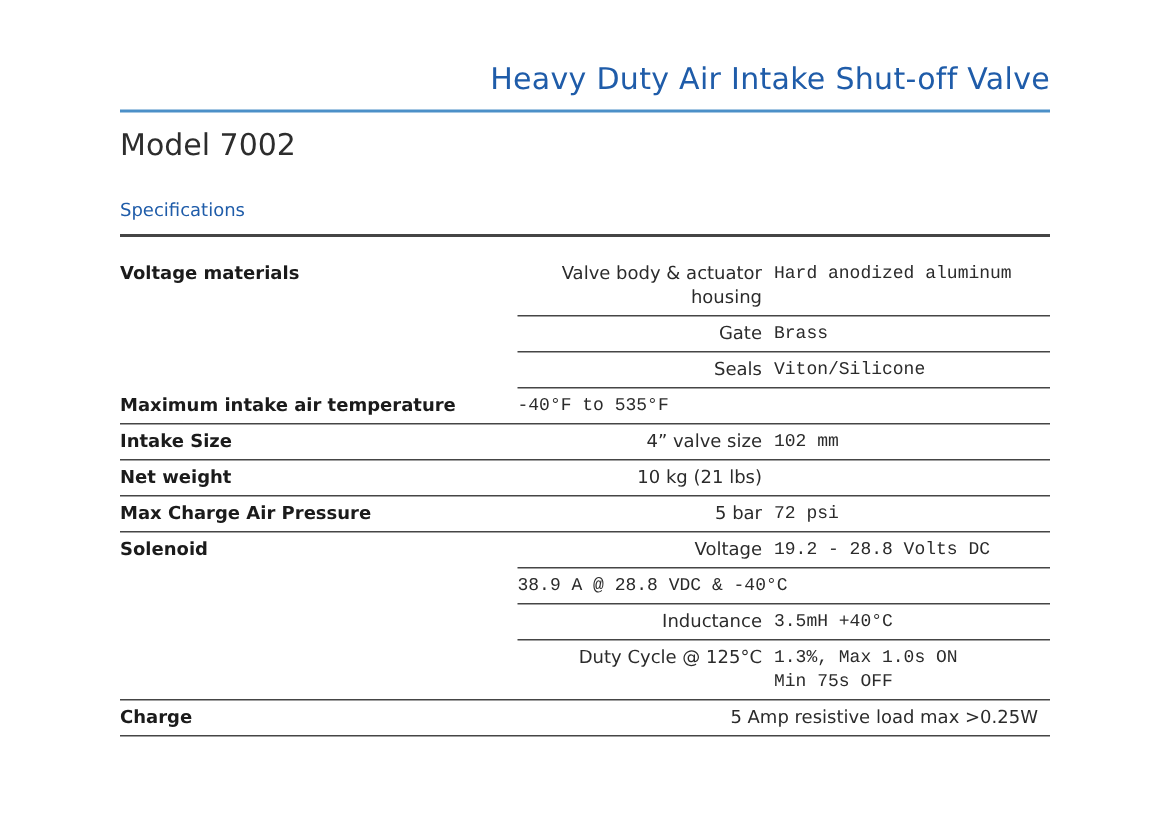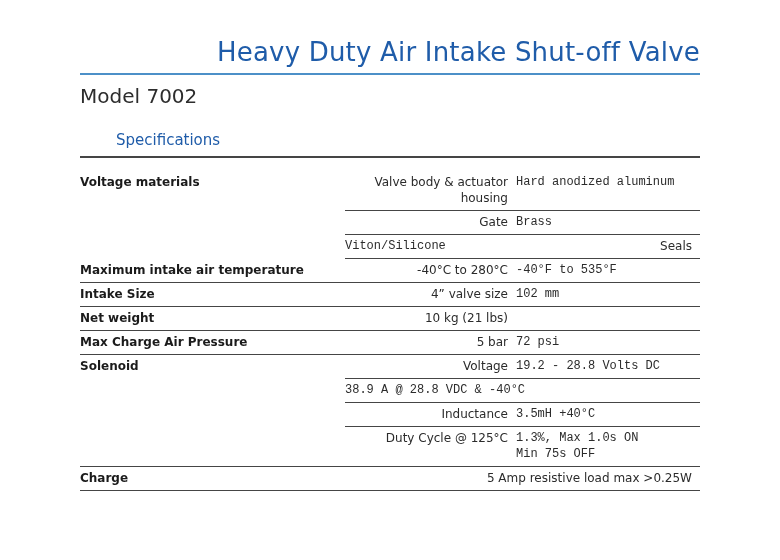--- a/index.html
+++ b/index.html
@@ -8,42 +8,41 @@
     --line:#454545;
     --text:#2b2b2b;
     --label:#1b1b1b;
   }
   *{margin:0;padding:0;box-sizing:border-box;}
   html,body{width:780px;height:560px;background:#ffffff;overflow:hidden;}
   body{font-family:"DejaVu Sans","Liberation Sans",sans-serif;color:var(--text);}
   .page{width:620px;margin-left:80px;}
   .title{
     margin-top:36px;
-    font-size:26px;
+    font-size:20px;
     line-height:32px;
     font-weight:400;
     color:var(--blue);
     text-align:right;
     letter-spacing:0.2px;
   }
   .rule-blue{height:2px;background:var(--rule-blue);margin-top:5px;}
   .model{
     margin-top:9px;
     font-size:20px;
     line-height:24px;
     color:#2d2d2d;
     text-align:left;
   }
   .section-heading{
     margin-top:22px;
-    font-size:15px;
+    font-size:12px;
     line-height:20px;
     font-weight:400;
     color:var(--blue);
-    margin-left:36px;
   }
   .rule-dark{height:2px;background:var(--line);margin-top:6px;}
   .spec-table{margin-top:13px;font-size:12px;}
   .row{display:flex;}
   .row.full{border-bottom:1px solid var(--line);}
   .vals{flex:1;display:flex;}
   .vals.part{border-bottom:1px solid var(--line);}
   .cell{
     padding:3px 8px 4px 0;
     line-height:16px;
@@ -75,28 +74,27 @@
         <div class="row">
           <div class="cell c1"></div>
           <div class="vals part">
             <div class="cell c2">Gate</div>
             <div class="cell c3">Brass</div>
           </div>
         </div>
         <div class="row">
           <div class="cell c1"></div>
           <div class="vals part">
+            <div class="cell c2">Seals</div>
             <div class="cell c3">Viton/Silicone</div>
-            <div class="cell c2">Seals</div>
           </div>
         </div>
         <div class="row full">
           <div class="cell c1">Maximum intake air temperature</div>
           <div class="vals">
-            <div class="cell c2">-40°C to 280°C</div>
             <div class="cell c3">-40°F to 535°F</div>
           </div>
         </div>
         <div class="row full">
           <div class="cell c1">Intake Size</div>
           <div class="vals">
             <div class="cell c2">4” valve size</div>
             <div class="cell c3">102 mm</div>
           </div>
         </div>

